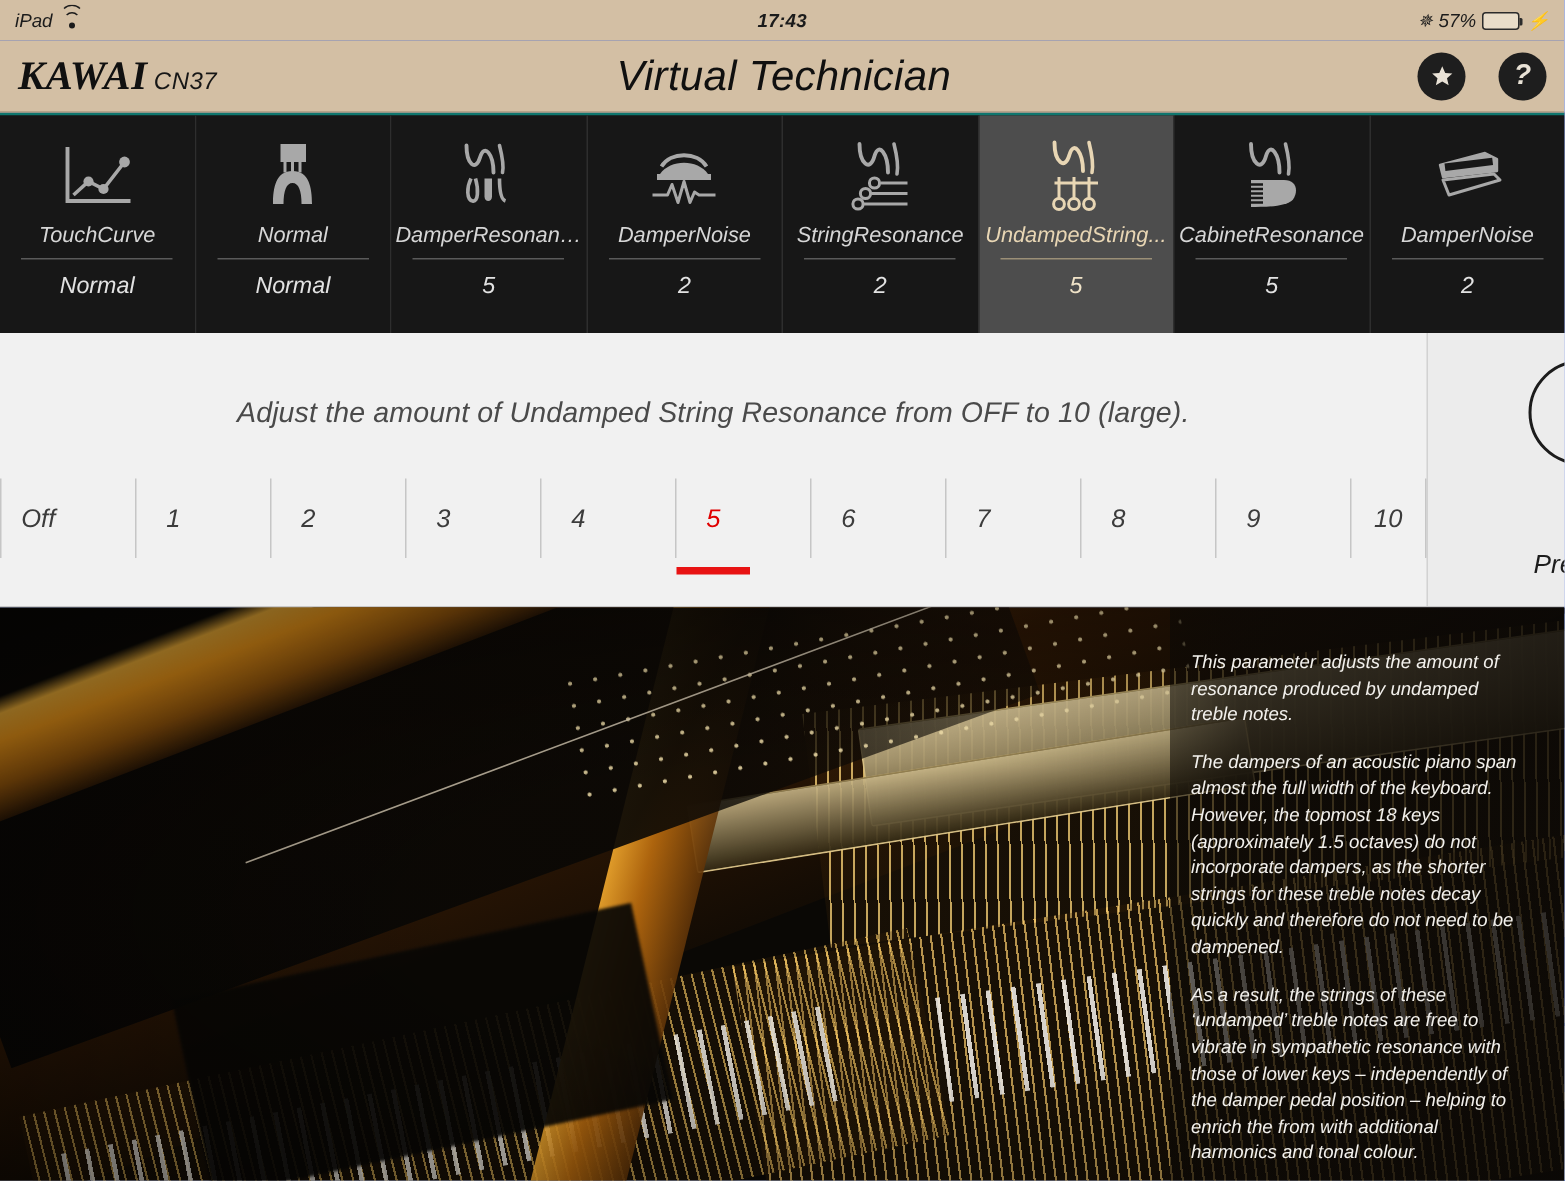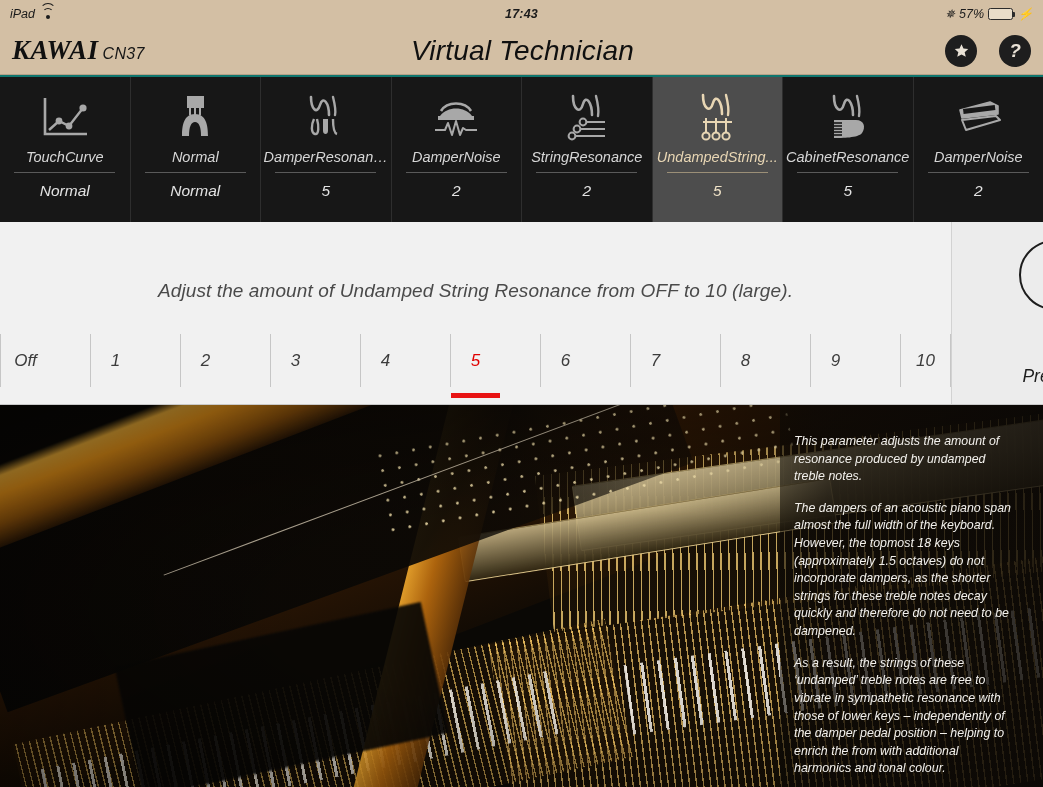--- a/index.html
+++ b/index.html
@@ -129,21 +129,21 @@
   .control {
     display:flex; height: 182px; background: #f1f1f1;
     border-bottom: 1px solid #c9c9c9;
   }
   .control-main {
     flex: 1 1 auto; position: relative;
     display:flex; flex-direction: column;
   }
   .instruction {
     text-align: center; font-size: 19px; color: #4a4a4a;
-    padding-top: 58px; letter-spacing: .1px;
+    padding-top: 43px; letter-spacing: .1px;
   }
   .steps {
     display:flex; justify-content: space-between; align-items: stretch;
     margin-top: 32px; height: 53px; gap: 40px;
   }
   .step {
     width: 49px; position: relative;
     display:flex; align-items:center; justify-content:center;
     font-size: 17px; color: #3c3c3c;
     border-left: 1px solid #c6c6c6;

